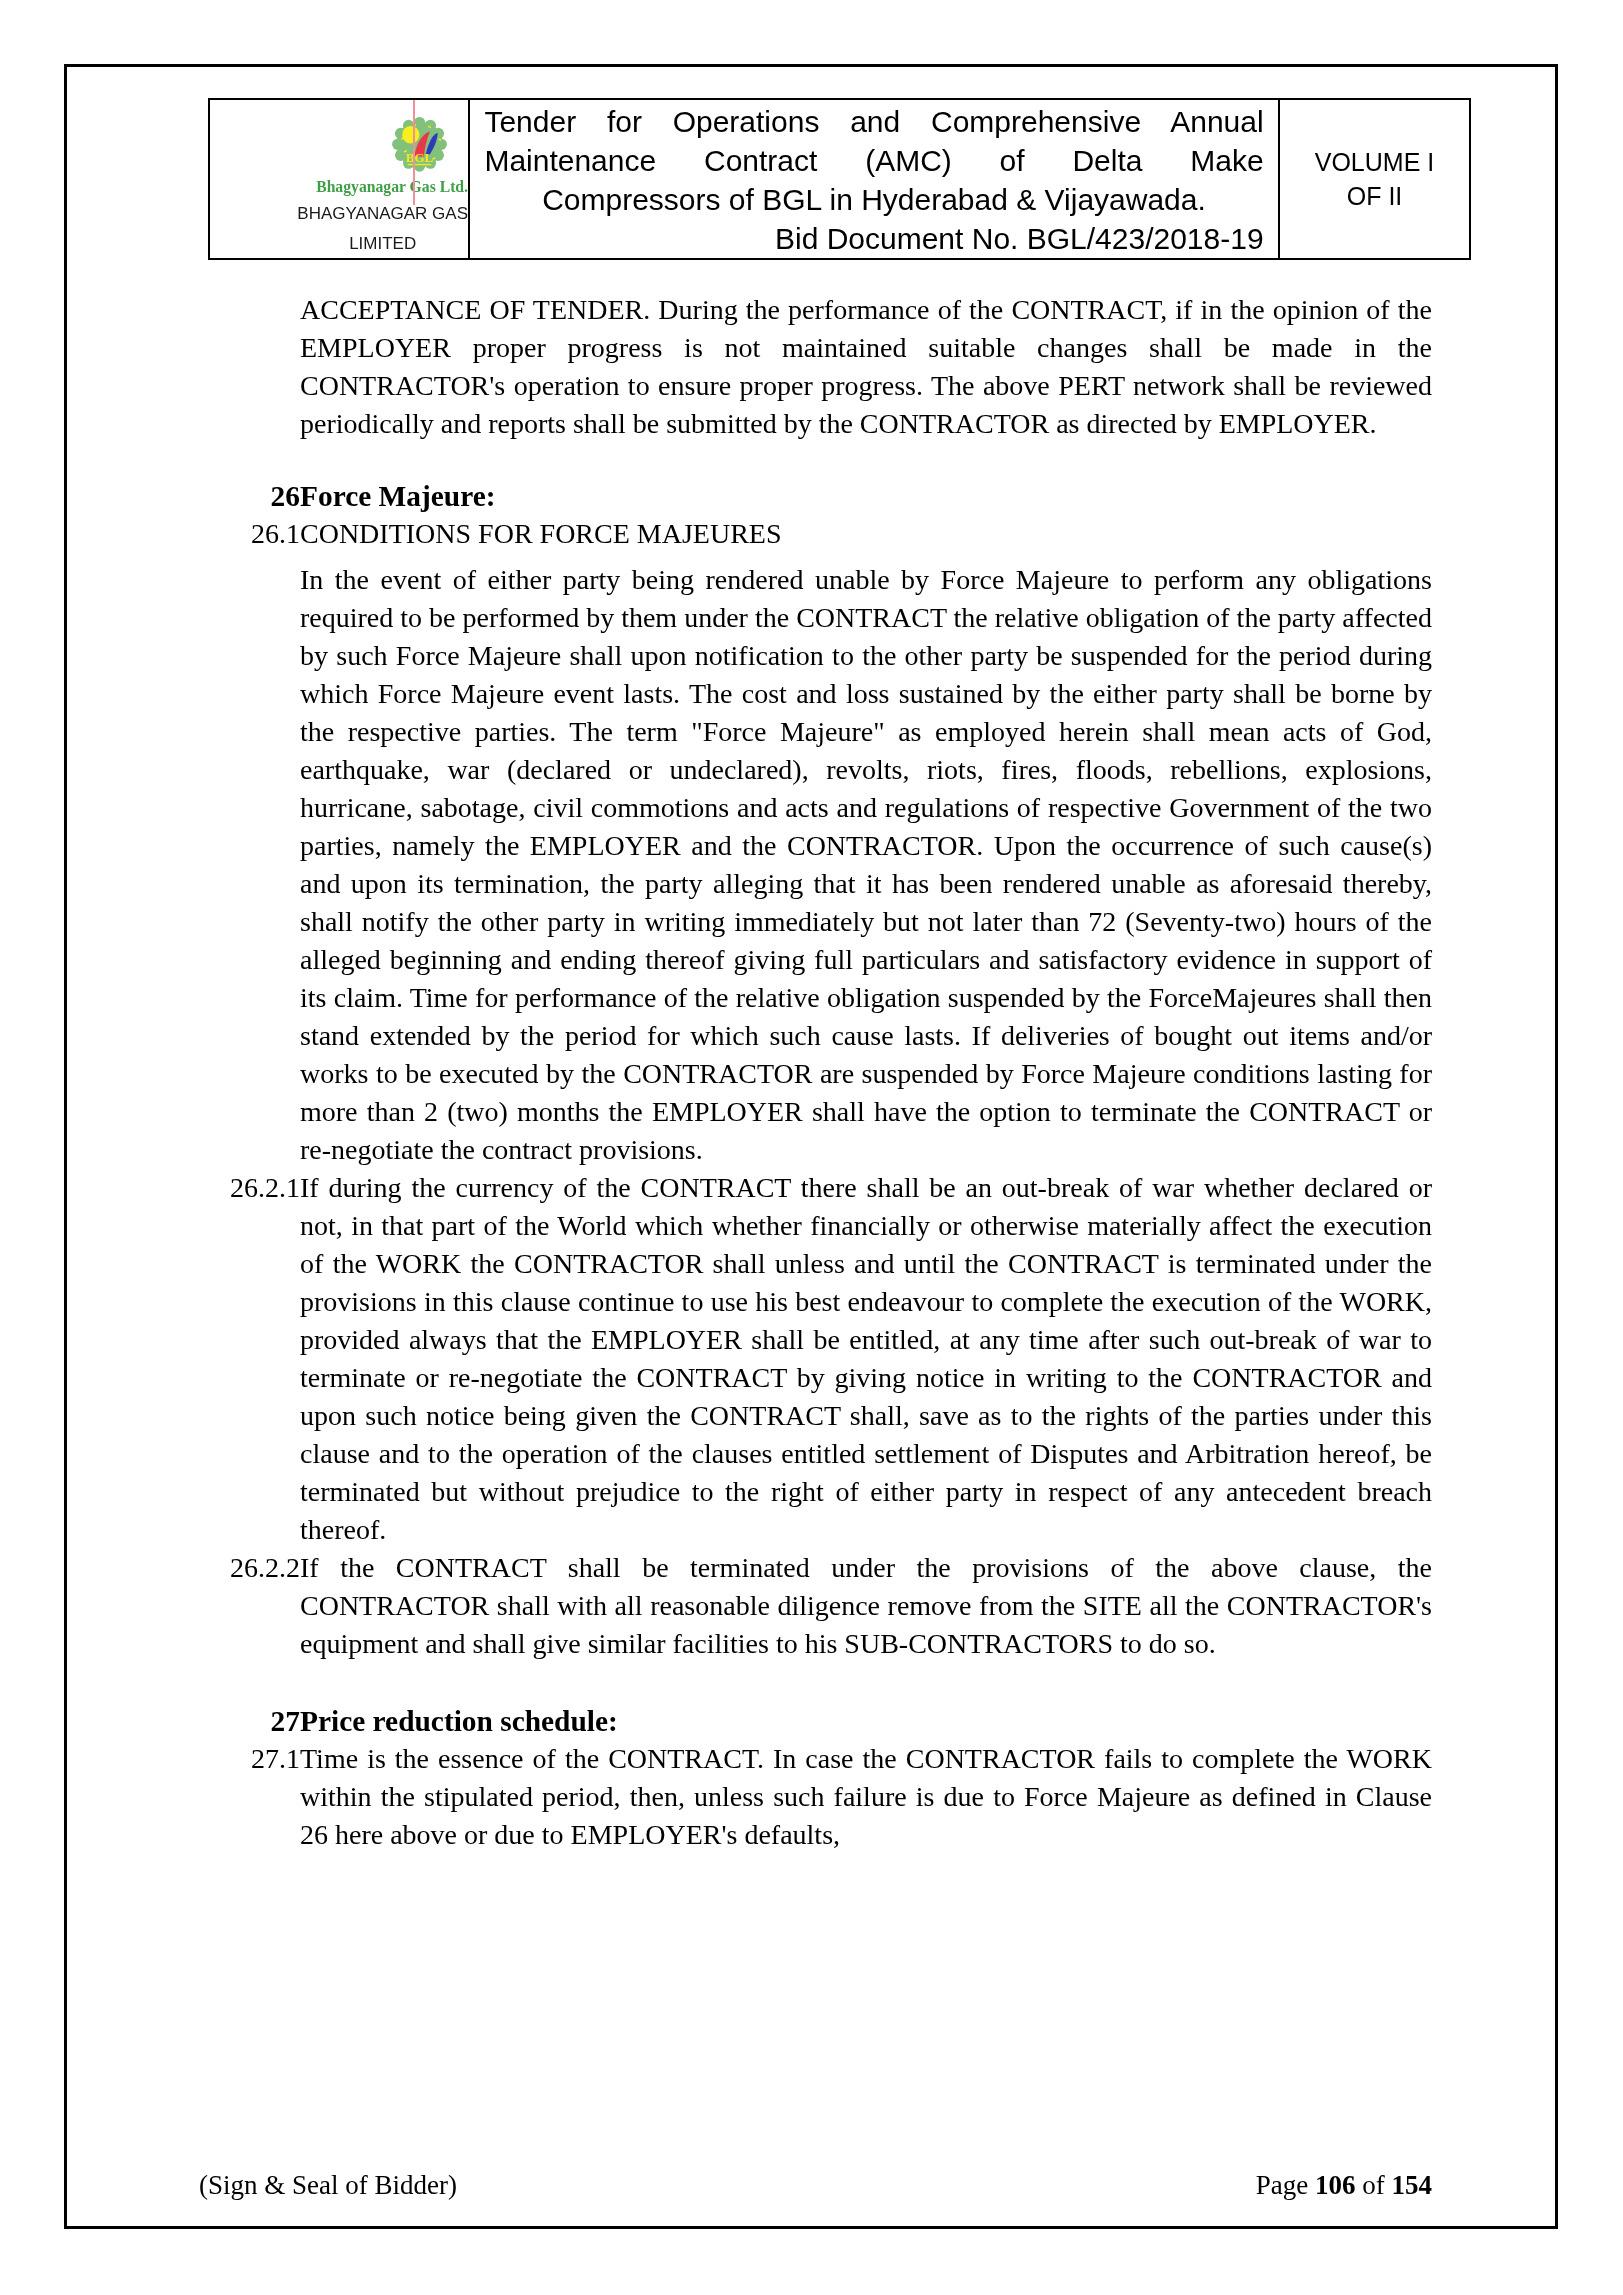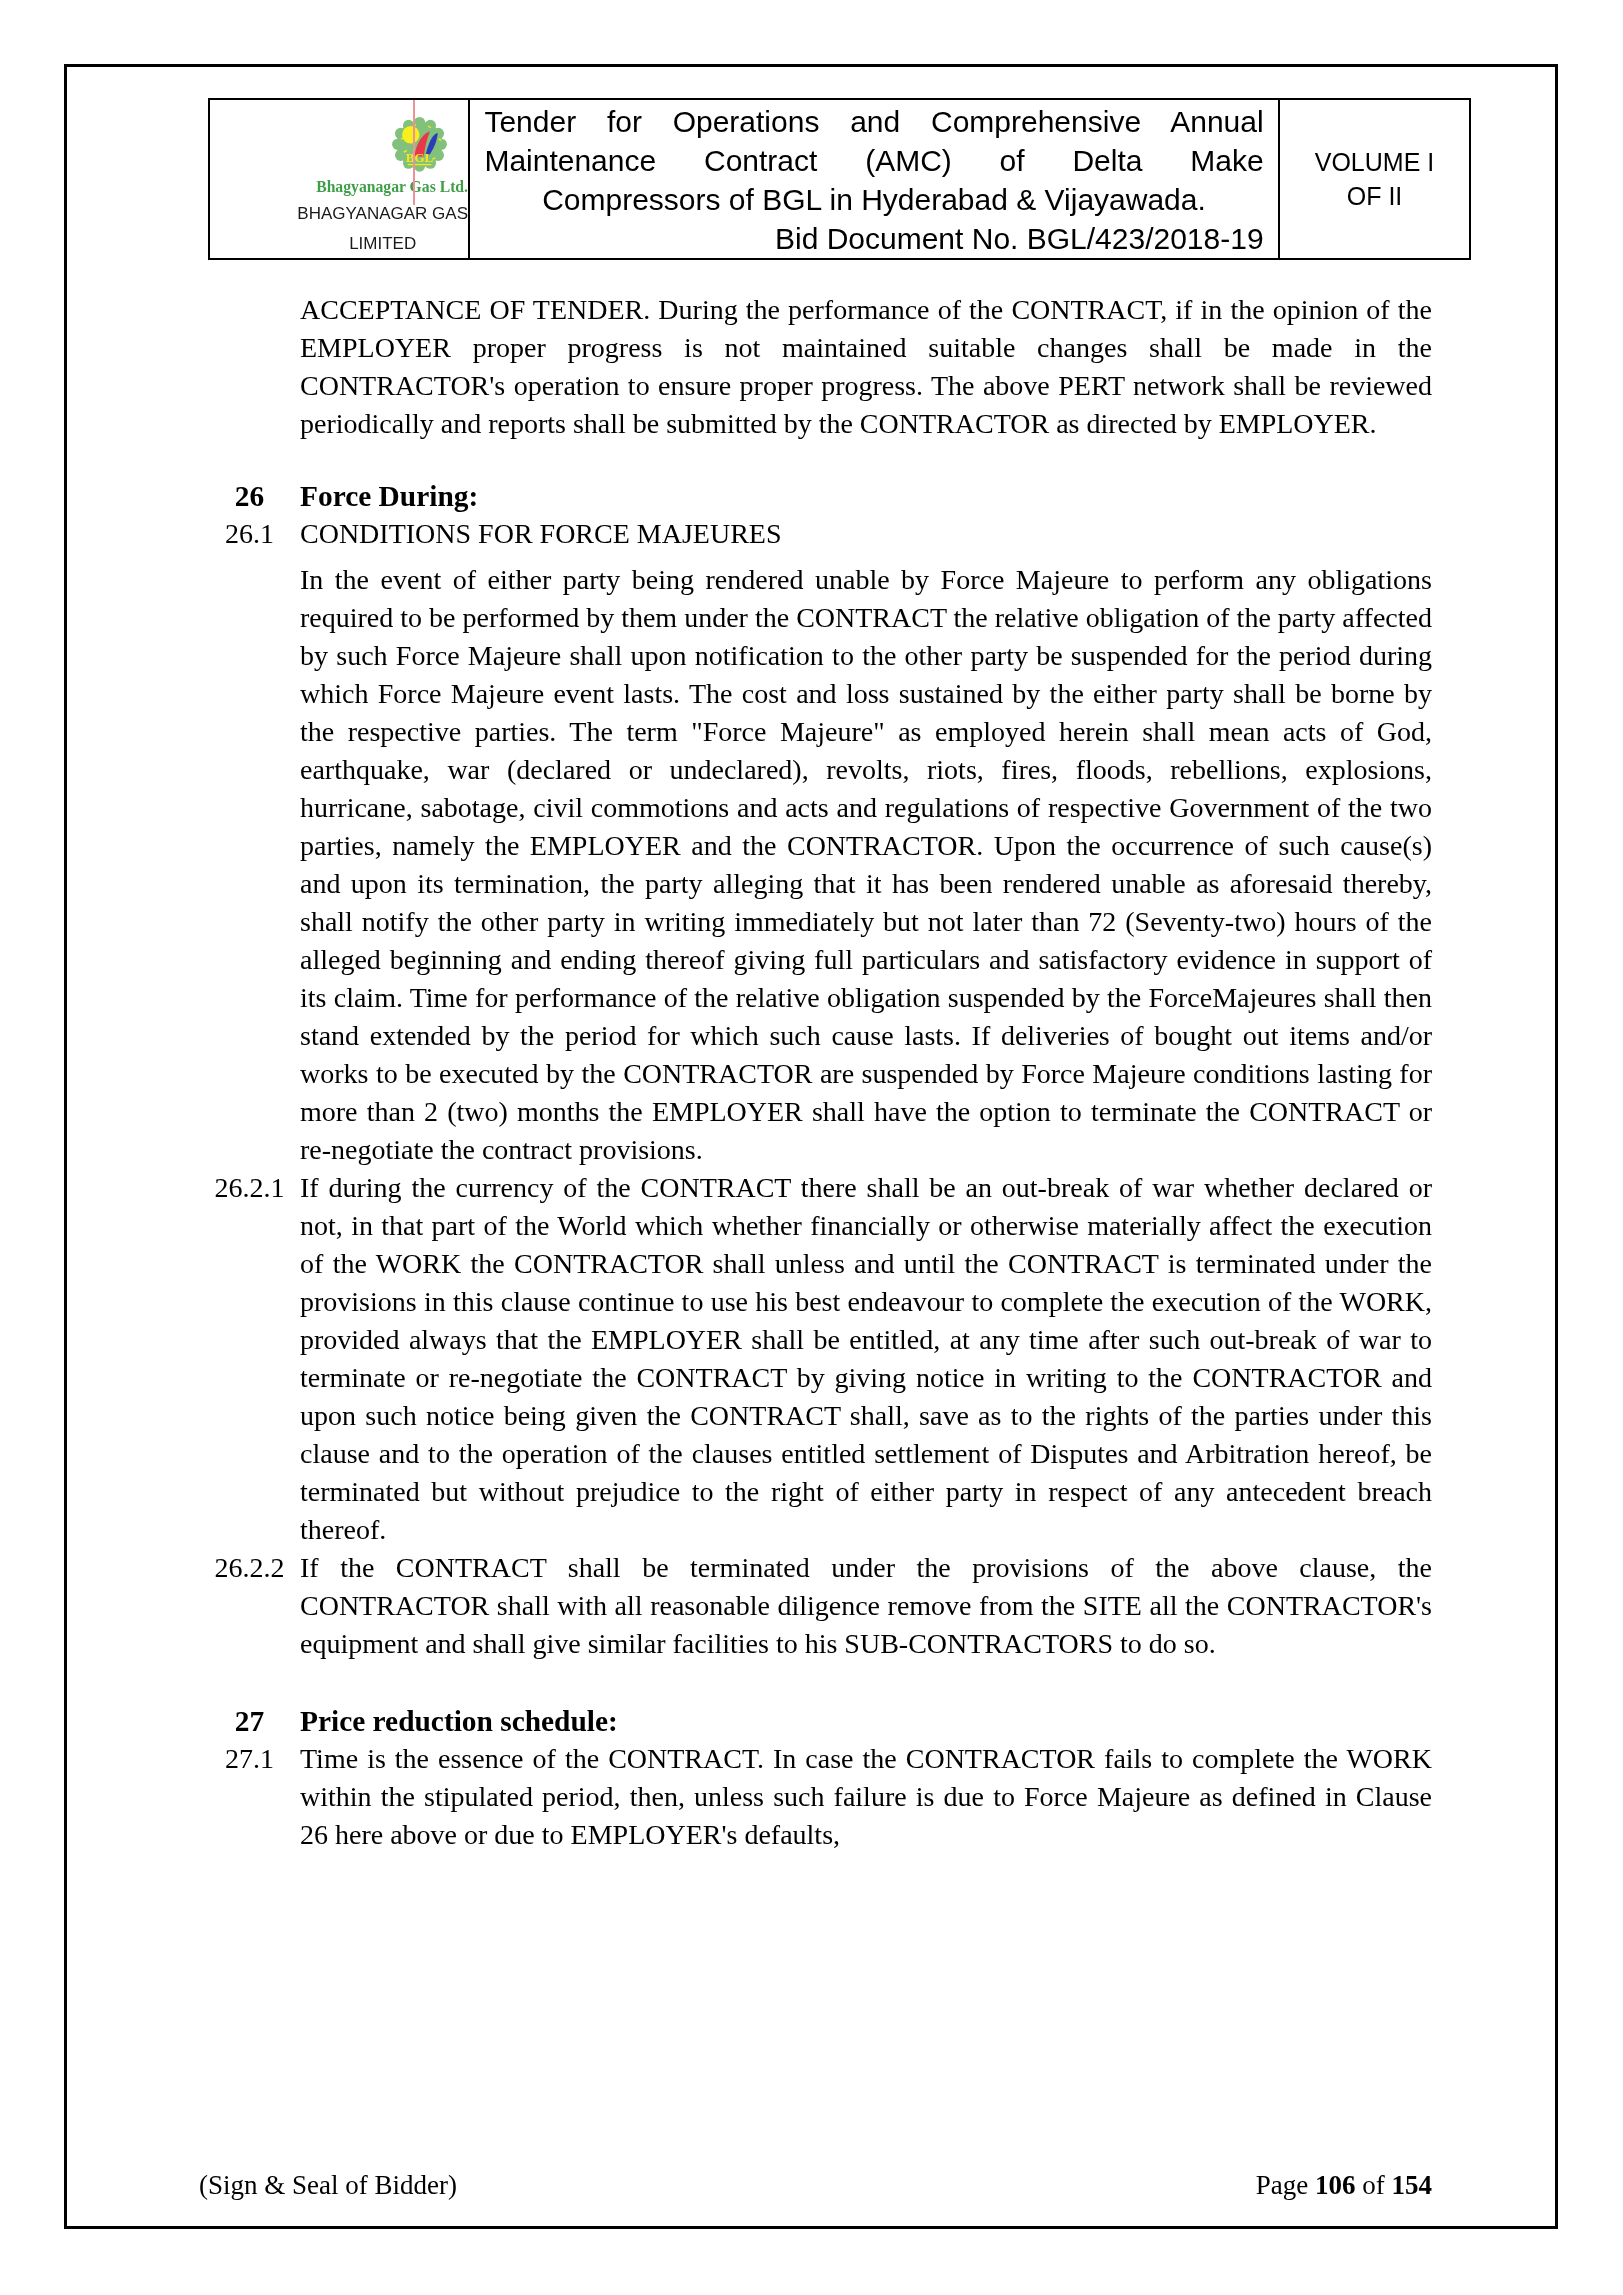--- a/index.html
+++ b/index.html
@@ -52,21 +52,21 @@
   .volume-cell{
     flex:1;display:flex;flex-direction:column;align-items:center;justify-content:center;
     font-family:"Liberation Sans",sans-serif;font-size:25px;line-height:34px;color:#000;
   }
   
   .content{
     position:absolute;left:132px;top:224px;width:1233px;
     font-size:28px;line-height:38px;
   }
   .block{display:grid;grid-template-columns:101px 1fr;}
-  .num{text-align:center;}
+  .num{text-align:right;}
   .txt{text-align:justify;}
   .txt.noj{text-align:left;}
   .h-row{font-weight:bold;font-size:29.4px;}
   .gap-26{margin-top:34px;}
   .gap-262{margin-top:33px;}
   .gap-27{margin-top:39px;}
   .para-261{margin-top:7.9px;}
   
   .footer{
     position:absolute;left:132px;top:2102px;width:1233px;
@@ -136,21 +136,21 @@
 
   <div class="content">
 
     <div class="block">
       <div class="num"></div>
       <div class="txt">ACCEPTANCE OF TENDER. During the performance of the CONTRACT, if in the opinion of the EMPLOYER proper progress is not maintained suitable changes shall be made in the CONTRACTOR's operation to ensure proper progress. The above PERT network shall be reviewed periodically and reports shall be submitted by the CONTRACTOR as directed by EMPLOYER.</div>
     </div>
 
     <div class="block h-row gap-26">
       <div class="num">26</div>
-      <div class="txt noj">Force During:</div>
+      <div class="txt noj">Force Majeure:</div>
     </div>
 
     <div class="block">
       <div class="num">26.1</div>
       <div class="txt noj">CONDITIONS FOR FORCE MAJEURES</div>
     </div>
 
     <div class="block para-261">
       <div class="num"></div>
       <div class="txt">In the event of either party being rendered unable by Force Majeure to perform any obligations required to be performed by them under the CONTRACT the relative obligation of the party affected by such Force Majeure shall upon notification to the other party be suspended for the period during which Force Majeure event lasts. The cost and loss sustained by the either party shall be borne by the respective parties. The term "Force Majeure" as employed herein shall mean acts of God, earthquake, war (declared or undeclared), revolts, riots, fires, floods, rebellions, explosions, hurricane, sabotage, civil commotions and acts and regulations of respective Government of the two parties, namely the EMPLOYER and the CONTRACTOR. Upon the occurrence of such cause(s) and upon its termination, the party alleging that it has been rendered unable as aforesaid thereby, shall notify the other party in writing immediately but not later than 72 (Seventy-two) hours of the alleged beginning and ending thereof giving full particulars and satisfactory evidence in support of its claim. Time for performance of the relative obligation suspended by the ForceMajeures shall then stand extended by the period for which such cause lasts. If deliveries of bought out items and/or works to be executed by the CONTRACTOR are suspended by Force Majeure conditions lasting for more than 2 (two) months the EMPLOYER shall have the option to terminate the CONTRACT or re-negotiate the contract provisions.</div>

